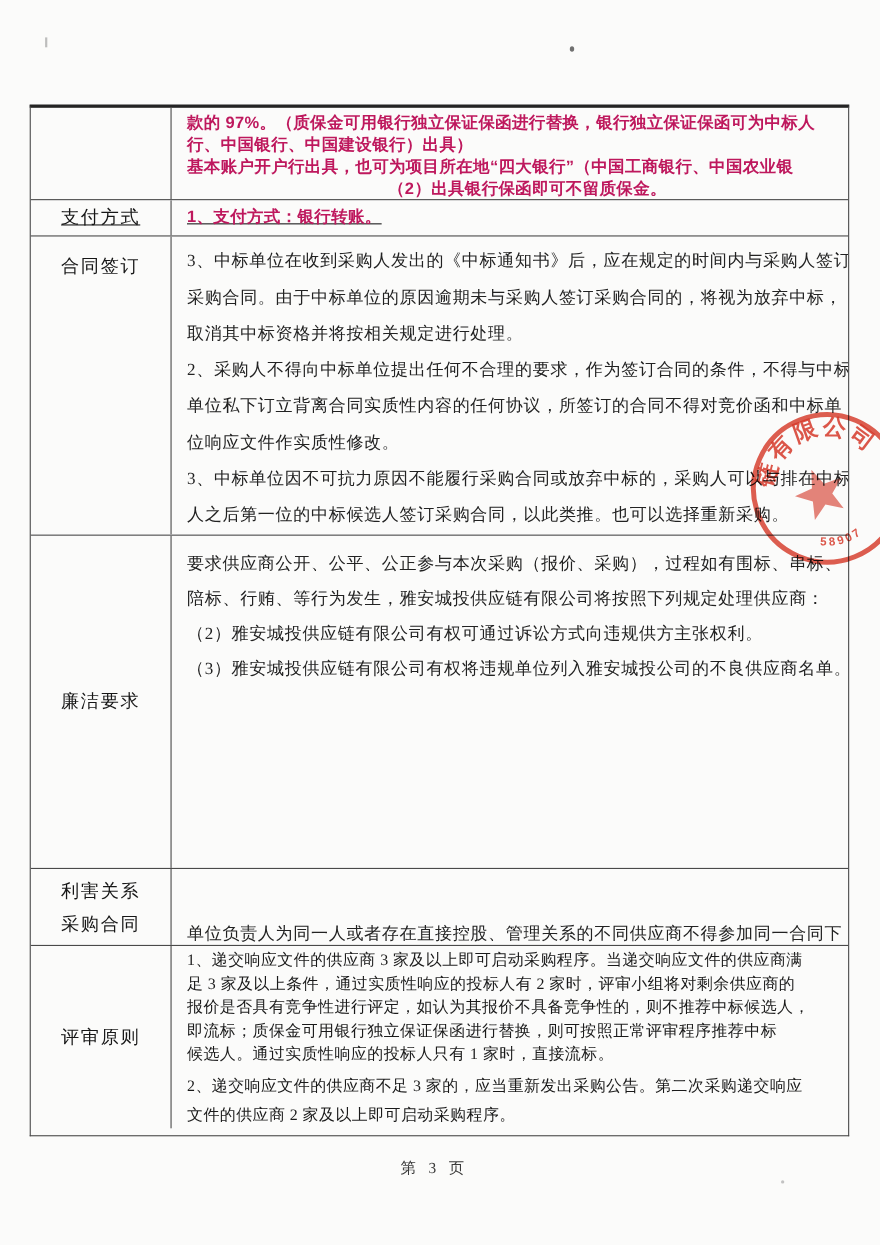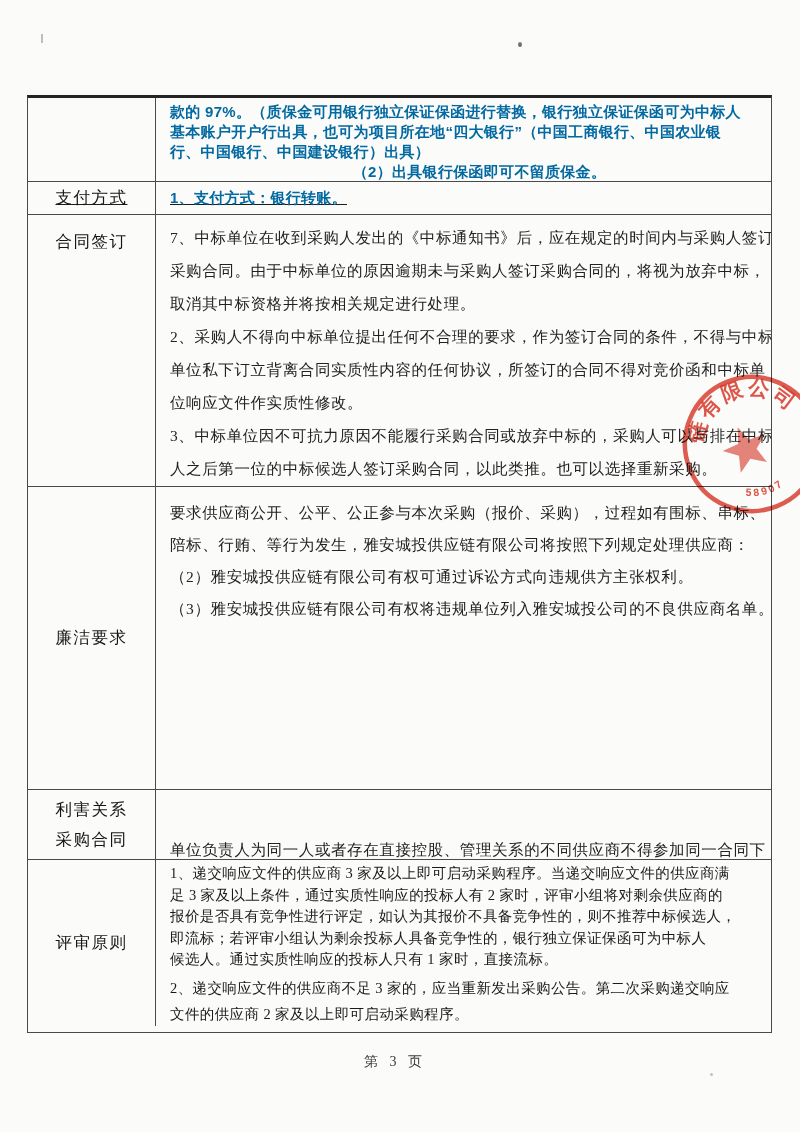--- a/index.html
+++ b/index.html
@@ -16,21 +16,21 @@
   .trow:last-child{border-bottom:none;}
   .tlabel{
     width:128px;flex:0 0 128px;border-right:1px solid #4a4a4a;box-sizing:border-box;
     display:flex;flex-direction:column;align-items:center;justify-content:center;
     font-size:16.5px;letter-spacing:1.5px;color:#161616;
   }
   .label-top{justify-content:flex-start;padding-top:12px;}
   .llin{line-height:30px;white-space:nowrap;}
   .tcontent{flex:1;padding:0 8px 0 14px;box-sizing:border-box;overflow:hidden;}
   .tline{white-space:nowrap;}
-  .c-bold{font-family:"Liberation Sans","DejaVu Sans",sans-serif;font-weight:700;font-size:15px;letter-spacing:0.3px;color:#0369a1;}
+  .c-bold{font-family:"Liberation Sans","DejaVu Sans",sans-serif;font-weight:700;font-size:15px;letter-spacing:0.3px;color:#be185d;}
   .c-kai{font-size:15.5px;letter-spacing:0.6px;color:#222;}
   .c-song{font-size:14.5px;letter-spacing:0.4px;color:#1a1a1a;}
   .pfooter{
     position:absolute;left:0;top:1053px;width:790px;text-align:center;
     font-size:14px;letter-spacing:4px;color:#3a3a3a;
   }
   .seal{
     position:absolute;left:640px;top:352px;width:170px;height:175px;
     mix-blend-mode:multiply;pointer-events:none;
   }
@@ -45,22 +45,22 @@
 <div class="speck speck1"></div>
 <div class="speck speck2"></div>
 <div class="speck speck3"></div>
 
 <div class="ptable">
     <div class="trow" style="height: 84px;">
       <div class="tlabel"></div>
       <div class="tcontent c-bold" style="padding-top: 4px;">
         <div class="para" style="line-height: 20px;">
           <div class="tline">款的 97%。（质保金可用银行独立保证保函进行替换，银行独立保证保函可为中标人</div>
+          <div class="tline">行、中国银行、中国建设银行）出具）</div>
           <div class="tline">基本账户开户行出具，也可为项目所在地“四大银行”（中国工商银行、中国农业银</div>
-          <div class="tline">行、中国银行、中国建设银行）出具）</div>
         </div>
         <div class="para" style="padding-left: 26px; line-height: 20px; text-align: center;">
           <div class="tline">（2）出具银行保函即可不留质保金。</div>
         </div>
       </div>
     </div>
     <div class="trow" style="height: 33px; text-decoration: underline;">
       <div class="tlabel">
         <div class="llin">支付方式</div>
       </div>
@@ -69,21 +69,21 @@
           <div class="tline">1、支付方式：银行转账。</div>
         </div>
       </div>
     </div>
     <div class="trow" style="height: 272px;">
       <div class="tlabel label-top">
         <div class="llin">合同签订</div>
       </div>
       <div class="tcontent c-kai" style="padding-top: 6px;">
         <div class="para" style="line-height: 33px;">
-          <div class="tline">7、中标单位在收到采购人发出的《中标通知书》后，应在规定的时间内与采购人签订</div>
+          <div class="tline">3、中标单位在收到采购人发出的《中标通知书》后，应在规定的时间内与采购人签订</div>
           <div class="tline">采购合同。由于中标单位的原因逾期未与采购人签订采购合同的，将视为放弃中标，</div>
           <div class="tline">取消其中标资格并将按相关规定进行处理。</div>
         </div>
         <div class="para" style="line-height: 33px;">
           <div class="tline">2、采购人不得向中标单位提出任何不合理的要求，作为签订合同的条件，不得与中标</div>
           <div class="tline">单位私下订立背离合同实质性内容的任何协议，所签订的合同不得对竞价函和中标单</div>
           <div class="tline">位响应文件作实质性修改。</div>
         </div>
         <div class="para" style="line-height: 33px;">
           <div class="tline">3、中标单位因不可抗力原因不能履行采购合同或放弃中标的，采购人可以与排在中标</div>
@@ -122,21 +122,21 @@
     </div>
     <div class="trow" style="height: 166px;">
       <div class="tlabel">
         <div class="llin">评审原则</div>
       </div>
       <div class="tcontent c-song" style="padding-top: 3px;">
         <div class="para" style="line-height: 21.5px;">
           <div class="tline">1、递交响应文件的供应商 3 家及以上即可启动采购程序。当递交响应文件的供应商满</div>
           <div class="tline">足 3 家及以上条件，通过实质性响应的投标人有 2 家时，评审小组将对剩余供应商的</div>
           <div class="tline">报价是否具有竞争性进行评定，如认为其报价不具备竞争性的，则不推荐中标候选人，</div>
-          <div class="tline">即流标；若评审小组认为剩余投标人具备竞争性的，银行独立保证保函可为中标人</div>
+          <div class="tline">即流标；质保金可用银行独立保证保函进行替换，则可按照正常评审程序推荐中标</div>
           <div class="tline">候选人。通过实质性响应的投标人只有 1 家时，直接流标。</div>
         </div>
         <div class="para" style="margin-top: 4px; line-height: 26px;">
           <div class="tline">2、递交响应文件的供应商不足 3 家的，应当重新发出采购公告。第二次采购递交响应</div>
           <div class="tline">文件的供应商 2 家及以上即可启动采购程序。</div>
         </div>
       </div>
     </div>
   </div>
 

